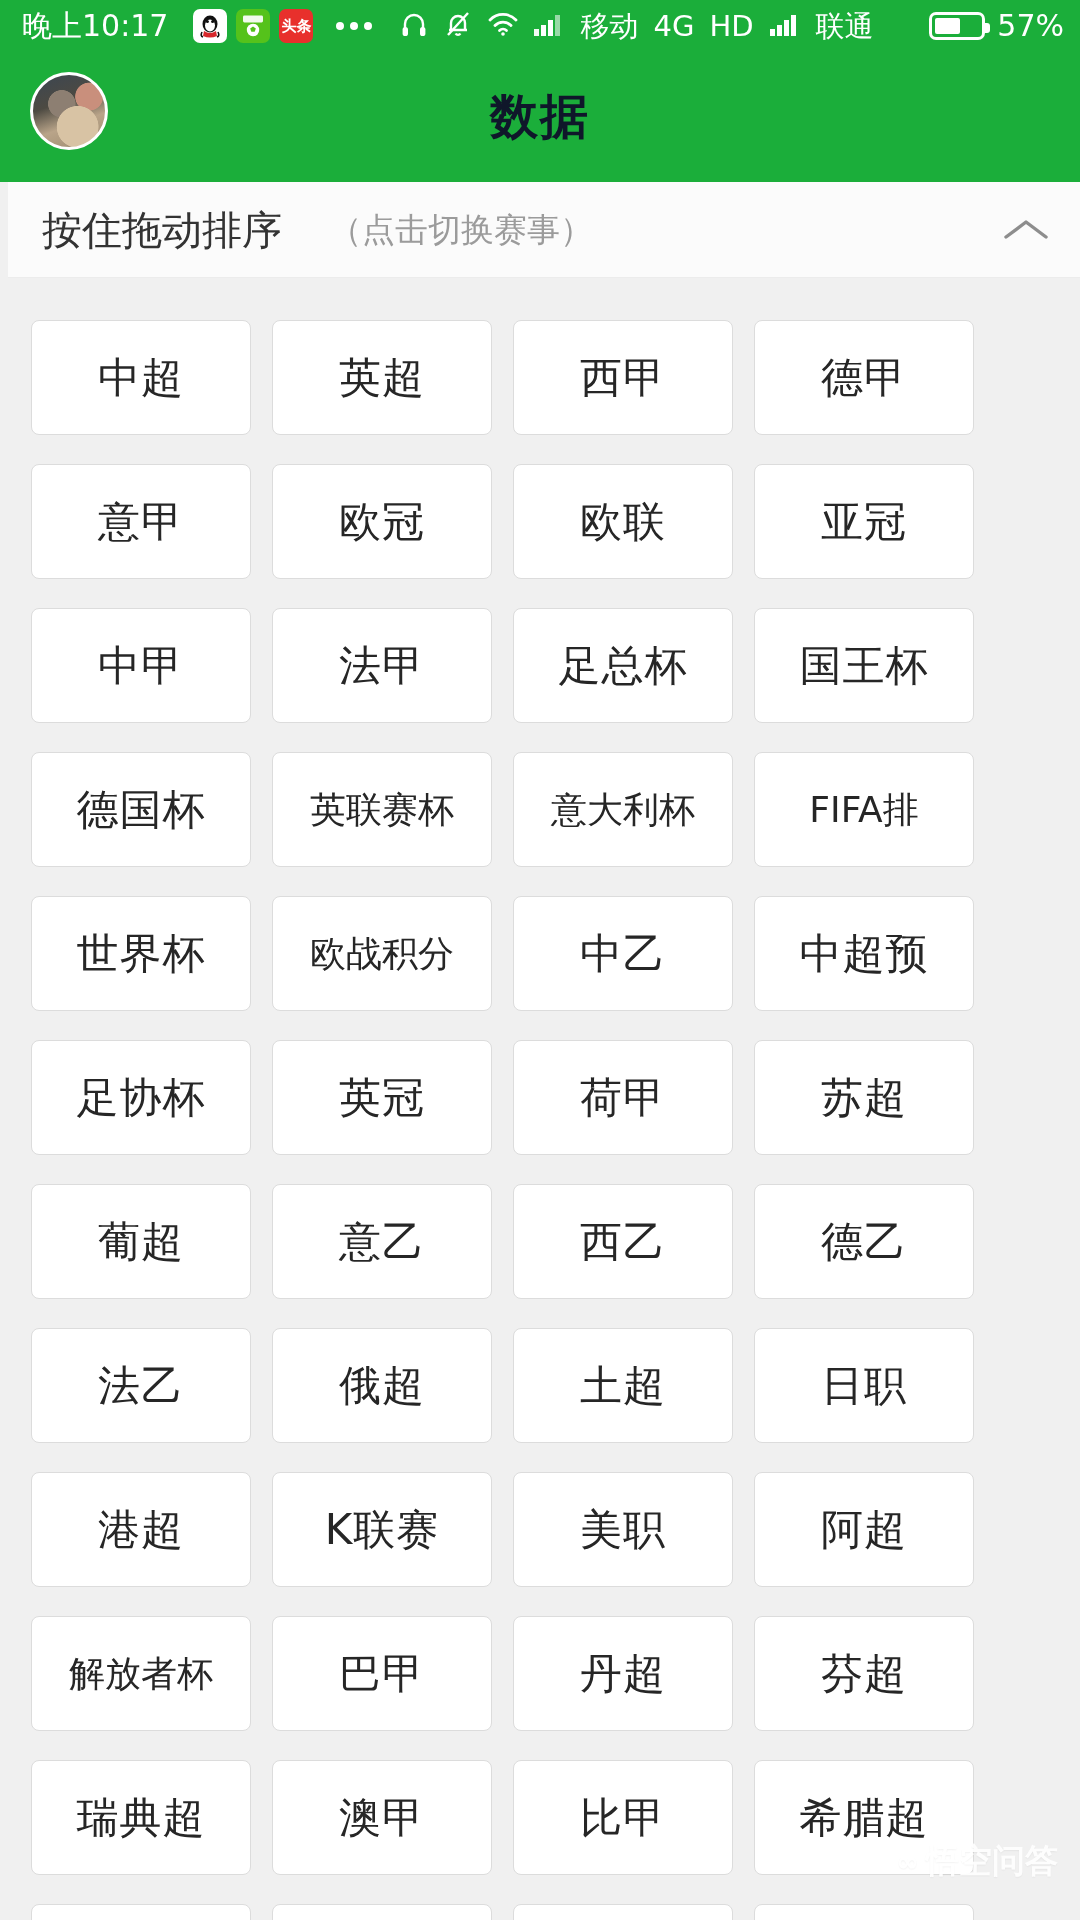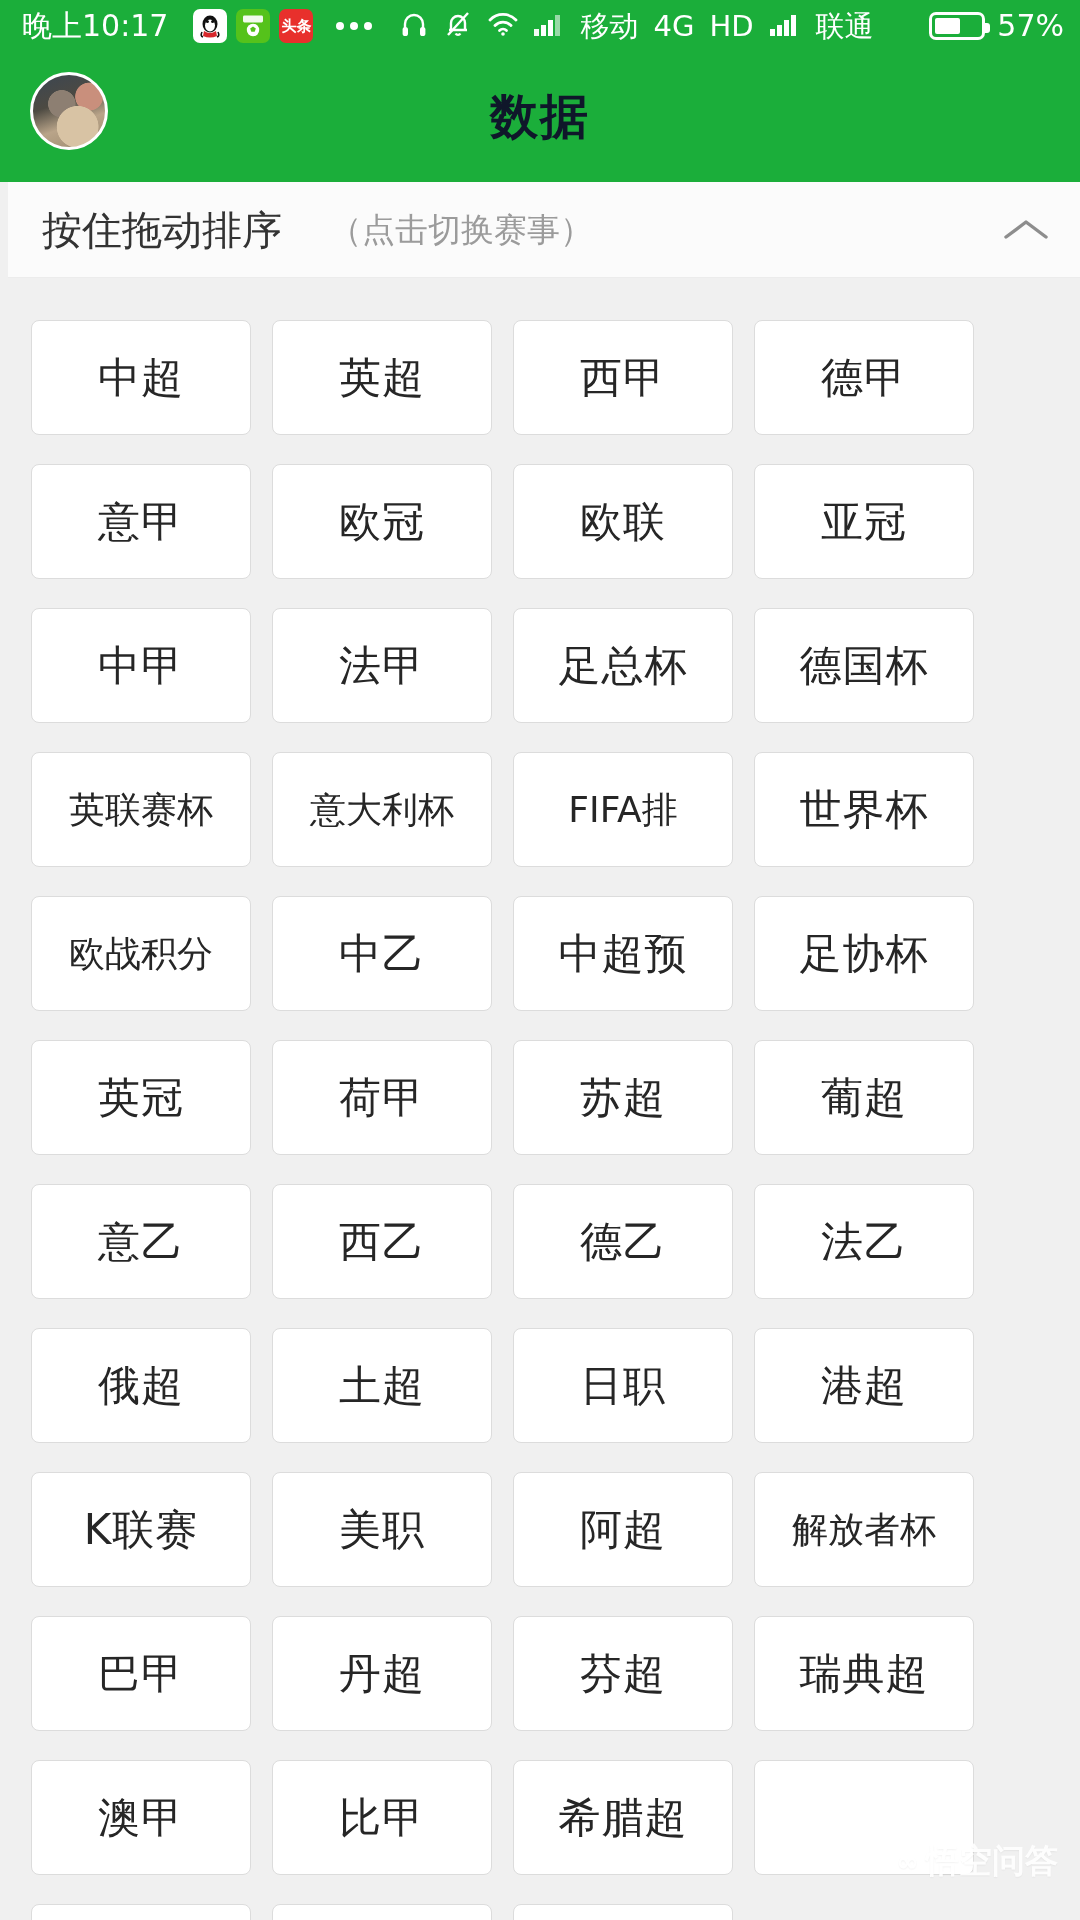--- a/index.html
+++ b/index.html
@@ -210,20 +210,21 @@
         <div class="tile">英超</div>
         <div class="tile">西甲</div>
         <div class="tile">德甲</div>
         <div class="tile">意甲</div>
         <div class="tile">欧冠</div>
         <div class="tile">欧联</div>
         <div class="tile">亚冠</div>
         <div class="tile">中甲</div>
         <div class="tile">法甲</div>
         <div class="tile">足总杯</div>
+        <div class="tile">国王杯</div>
         <div class="tile">德国杯</div>
         <div class="tile small">英联赛杯</div>
         <div class="tile small">意大利杯</div>
         <div class="tile small">FIFA排</div>
         <div class="tile">世界杯</div>
         <div class="tile small">欧战积分</div>
         <div class="tile">中乙</div>
         <div class="tile">中超预</div>
         <div class="tile">足协杯</div>
         <div class="tile">英冠</div>

